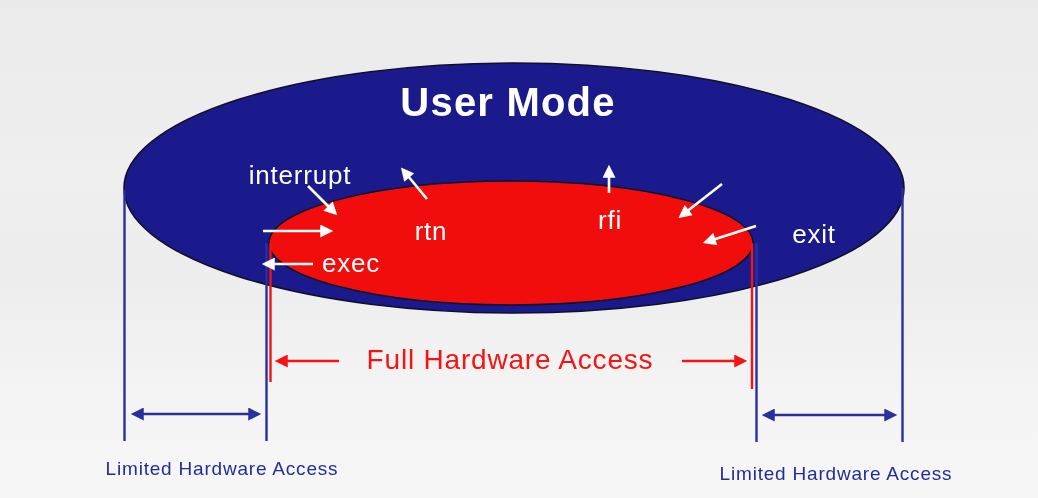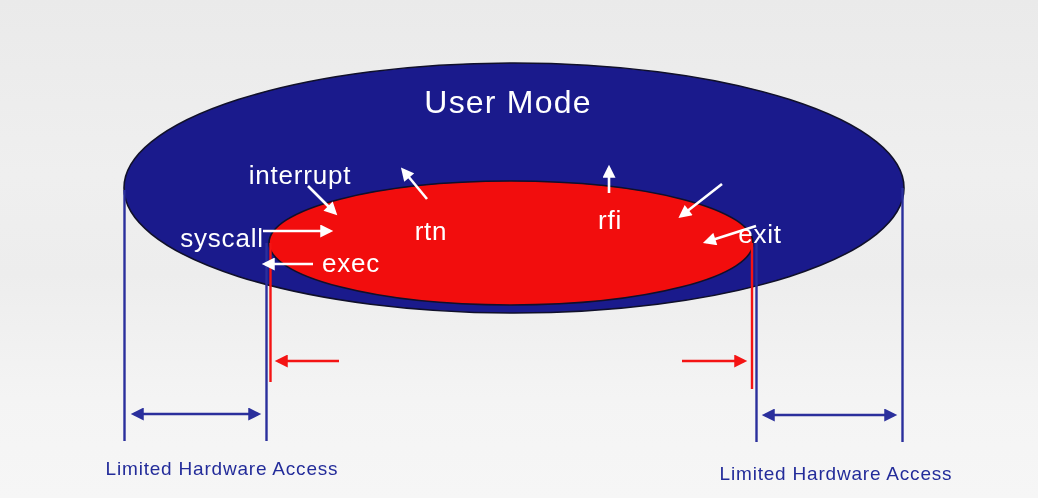--- a/index.html
+++ b/index.html
@@ -12,21 +12,21 @@
   }
   .slide svg{position:absolute;left:0;top:0;}
   .lbl{
     position:absolute;
     transform:translate(-50%,-50%);
     white-space:nowrap;
     line-height:1;
     letter-spacing:0.8px;
   }
   .lbl.white{color:#ffffff;font-size:26px;font-weight:400;margin-top:9px;}
-  .lbl.title{color:#ffffff;font-size:32px;font-weight:400;letter-spacing:1.2px;text-align:center;}
+  .lbl.title{color:#ffffff;font-size:40px;font-weight:700;letter-spacing:1.2px;text-align:center;}
   .lbl.redtxt{color:#f41414;font-size:28px;}
   .lbl.navytxt{color:#232c9a;font-size:19px;}
 </style>
 </head>
 <body>
 
 <div class="slide">
 
   <svg width="1038" height="498" viewBox="0 0 1038 498">
     <defs>
@@ -66,22 +66,22 @@
     <line x1="313" y1="264" x2="265" y2="264" stroke="#ffffff" stroke-width="2.6" marker-end="url(#aw)"></line>
     <line x1="427" y1="199" x2="403" y2="170" stroke="#ffffff" stroke-width="2.6" marker-end="url(#aw)"></line>
     <line x1="609" y1="193" x2="609" y2="168" stroke="#ffffff" stroke-width="2.6" marker-end="url(#aw)"></line>
     <line x1="722" y1="184" x2="681" y2="216" stroke="#ffffff" stroke-width="2.6" marker-end="url(#aw)"></line>
     <line x1="756" y1="226" x2="706" y2="242" stroke="#ffffff" stroke-width="2.6" marker-end="url(#aw)"></line>
   </svg>
 
   <div class="lbl title" style="left:508px;top:102px;">User Mode</div>
 
   <div class="lbl white" style="left:300px;top:166px;">interrupt</div>
-  <div class="lbl white" style="left:222px;top:229px;">syscall</div>
   <div class="lbl white" style="left:351px;top:254px;">exec</div>
   <div class="lbl white" style="left:431px;top:222px;">rtn</div>
   <div class="lbl white" style="left:610px;top:211px;">rfi</div>
-  <div class="lbl white" style="left:760px;top:225px;">exit</div>
+  <div class="lbl white" style="left:814px;top:225px;">exit</div>
 
+  <div class="lbl redtxt" style="left:510px;top:360px;">Full Hardware Access</div>
   <div class="lbl navytxt" style="left:222px;top:468px;">Limited Hardware Access</div>
   <div class="lbl navytxt" style="left:836px;top:473px;">Limited Hardware Access</div>
 
 </div>
 
 </body></html>

